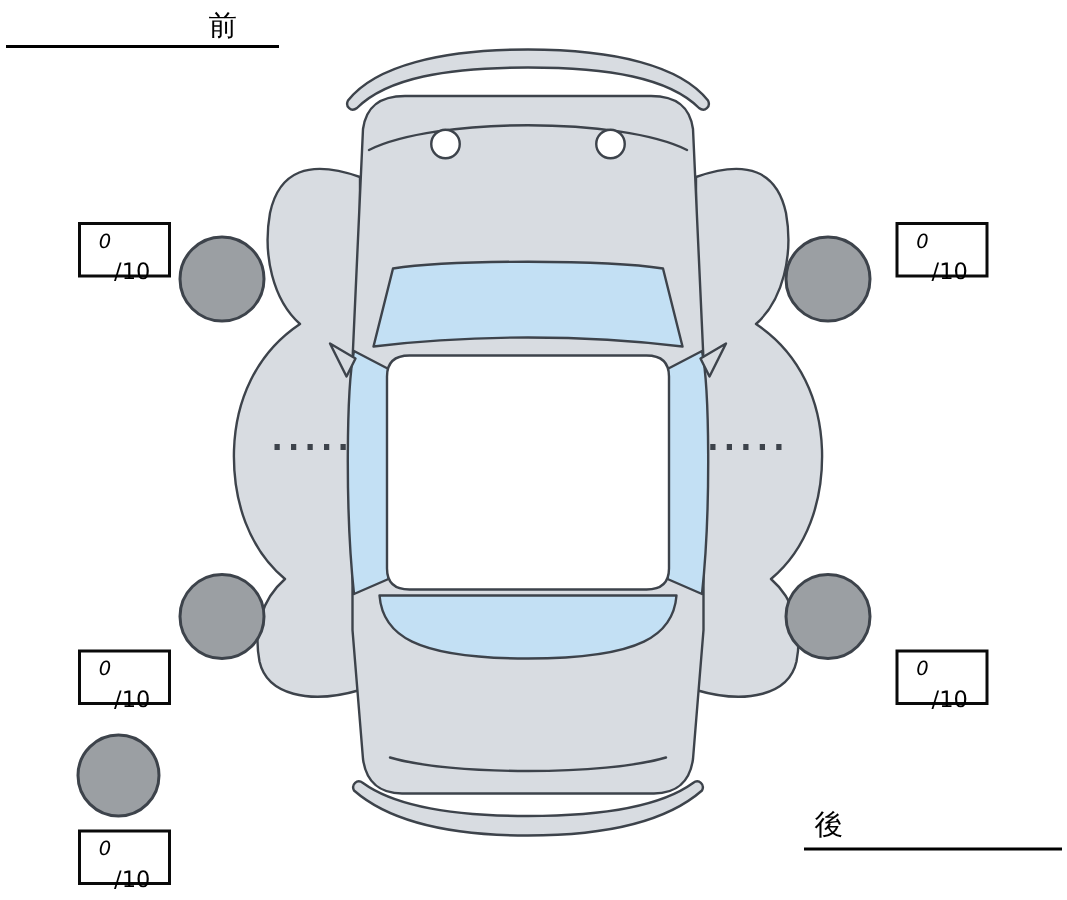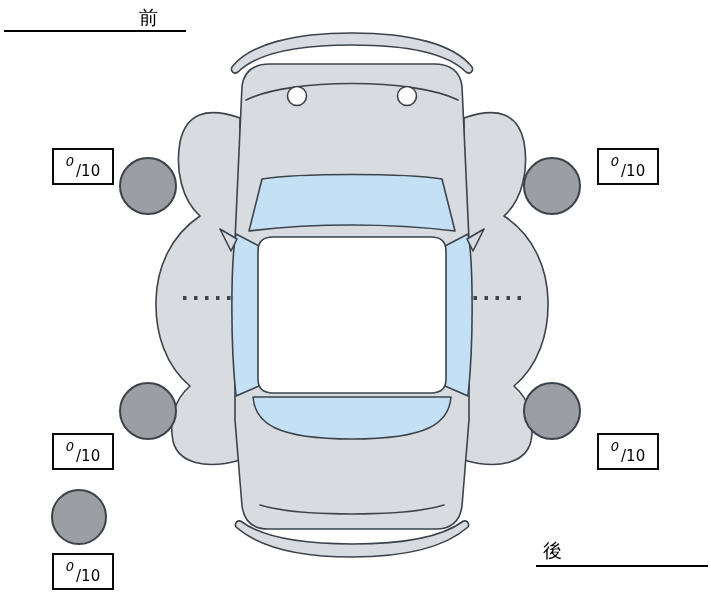--- a/index.html
+++ b/index.html
@@ -47,21 +47,21 @@
   }
   .score-box .num {
     font-size: 13px;
     font-style: italic;
     position: relative;
     top: -5px;
   }
   .score-box .den {
     font-size: 15px;
     position: relative;
-    top: 4px;
+    top: 14px;
   }
   .score-box.fl { left: 52px;  top: 148px; }
   .score-box.fr { left: 597px; top: 148px; }
   .score-box.rl { left: 52px;  top: 433px; }
   .score-box.rr { left: 597px; top: 433px; }
   .score-box.sp { left: 52px;  top: 553px; }
 </style>
 </head>
 <body>
 

